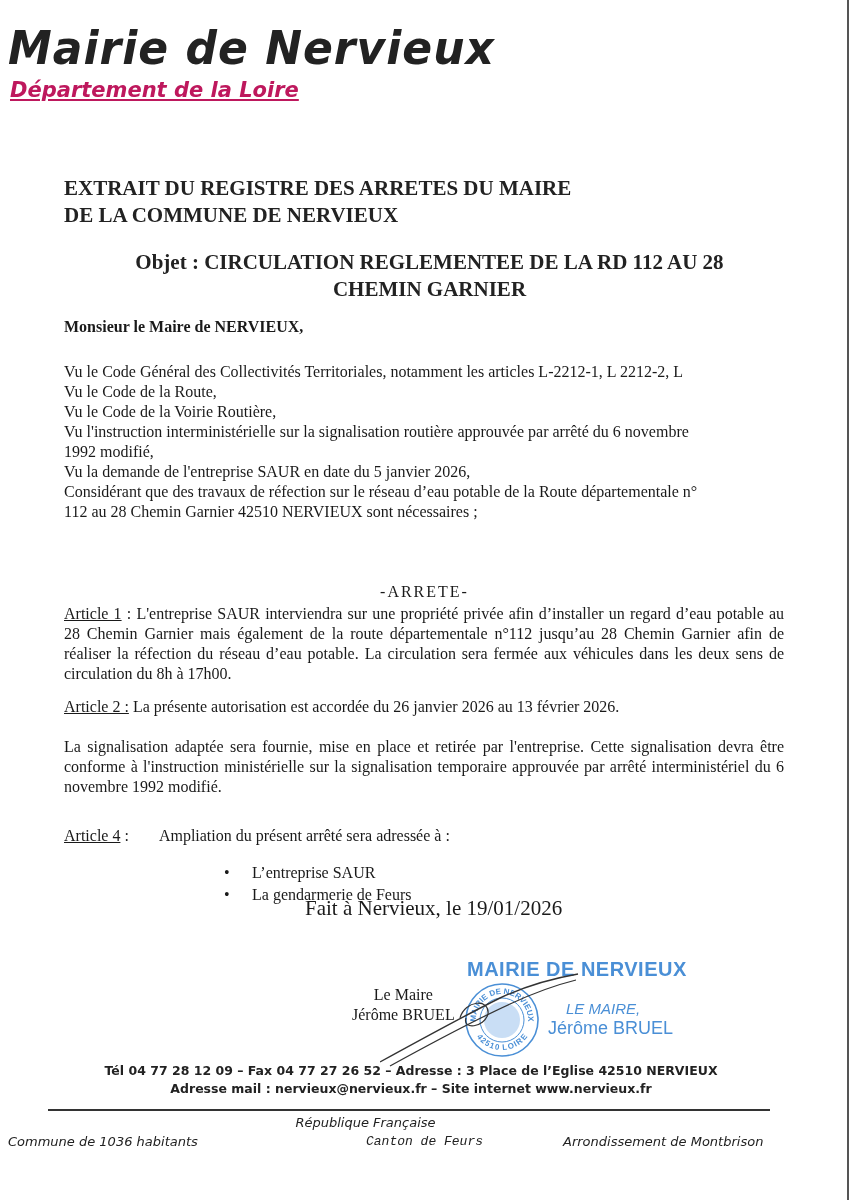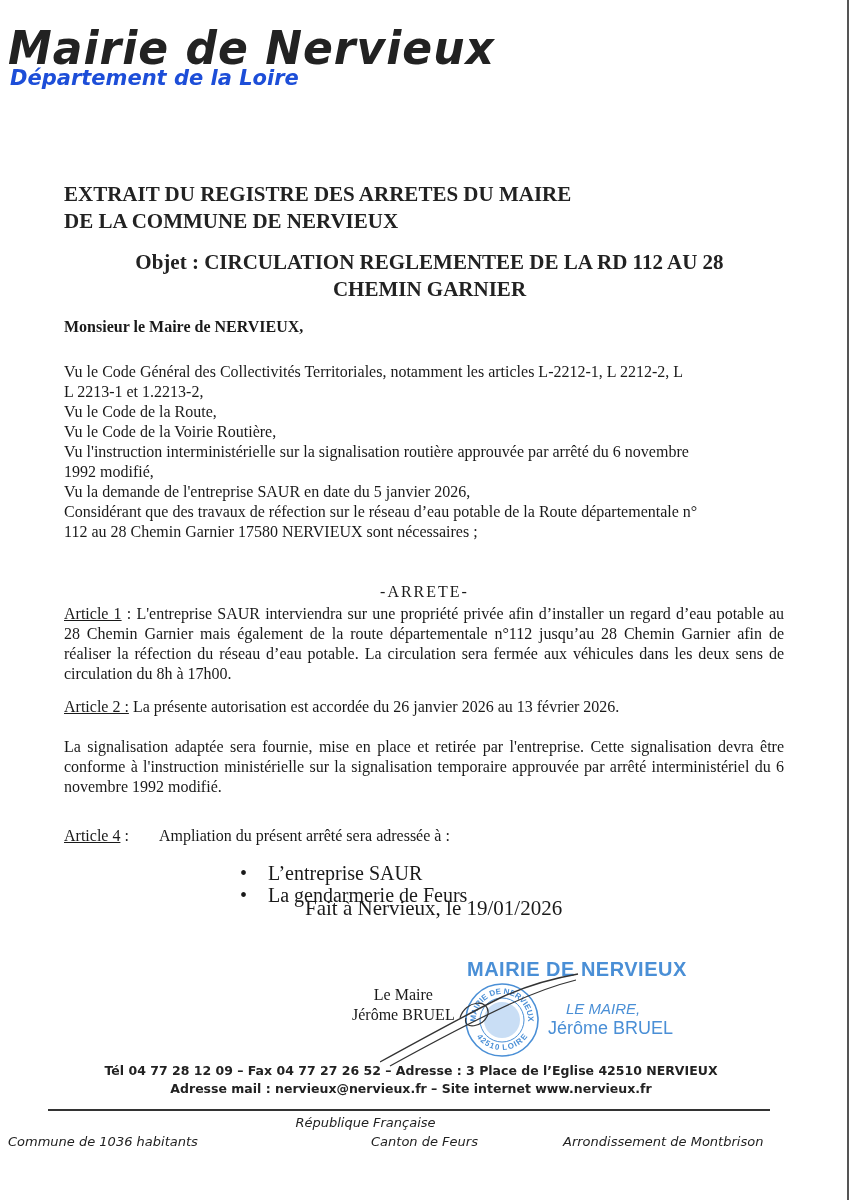--- a/index.html
+++ b/index.html
@@ -4,49 +4,49 @@
 <style>
   html, body { margin: 0; padding: 0; background: #ffffff; }
   body { width: 849px; height: 1200px; position: relative; overflow: hidden; color: #1a1a1a; }
   .abs { position: absolute; }
   .logo-title {
     left: 8px; top: 22px;
     font-family: "DejaVu Sans", sans-serif; font-weight: 900; font-style: italic;
     font-size: 44px; letter-spacing: 1px; color: #222; transform: scaleY(1.05);
   }
   .logo-sub {
-    left: 10px; top: 66px;
+    left: 10px; top: 78px;
     font-family: "DejaVu Sans", sans-serif; font-style: italic; font-weight: bold;
-    font-size: 21px; color: #1d4ed8;
+    font-size: 21px; color: #be185d; text-decoration: underline;
   }
   .serif { font-family: "Liberation Serif", serif; }
-  .h-extract { left: 64px; top: 181px; font-size: 21px; font-weight: bold; line-height: 27px; color: #222; }
+  .h-extract { left: 64px; top: 175px; font-size: 21px; font-weight: bold; line-height: 27px; color: #222; }
   .h-objet { left: 0; width: 849px; top: 249px; text-align: center; font-size: 21px; font-weight: bold; line-height: 27px; color: #222; padding-left: 10px; box-sizing: border-box; }
   .salutation { left: 64px; top: 318px; font-size: 16px; font-weight: bold; }
   .body-text { left: 64px; width: 720px; font-size: 16px; line-height: 20px; }
   .justify { text-align: justify; }
   .arrete { left: 0; width: 849px; text-align: center; top: 583px; font-size: 16px; letter-spacing: 2px; }
   .u { text-decoration: underline; }
-  .bullets { left: 240px; top: 862px; font-size: 20px; line-height: 22px; margin: 0; padding: 0; list-style: none; }
+  .bullets { left: 224px; top: 862px; font-size: 16px; line-height: 22px; margin: 0; padding: 0; list-style: none; }
   .bullets li::before { content: "\2022"; display: inline-block; width: 28px; }
   .fait { left: 305px; top: 896px; font-size: 21px; }
   .signer { left: 352px; top: 985px; font-size: 16px; line-height: 20px; text-align: center; }
   .stamp-text { font-family: "Liberation Sans", sans-serif; color: #4a8fd6; }
   .stamp-title { left: 467px; top: 958px; font-size: 20px; font-weight: bold; letter-spacing: 0.5px; }
   .stamp-role { left: 566px; top: 1000px; font-size: 15px; font-style: italic; }
   .stamp-name { left: 548px; top: 1018px; font-size: 18px; }
   .stamp-seal { left: 464px; top: 982px; width: 76px; height: 76px; }
   .signature { left: 380px; top: 970px; width: 200px; height: 100px; }
   .contact { left: 0; width: 822px; text-align: center; font-family: "DejaVu Sans", sans-serif; font-weight: bold; font-size: 12.5px; color: #222; }
   .contact1 { top: 1063px; }
   .contact2 { top: 1081px; }
   .rule { left: 48px; top: 1109px; width: 722px; height: 0; border-top: 2px solid #333; }
   .footer { font-family: "DejaVu Sans", sans-serif; font-style: italic; font-size: 13px; color: #222; }
   .f-rep { left: 0; width: 731px; text-align: center; top: 1115px; }
-  .f-canton { left: 0; width: 849px; text-align: center; top: 1134px; }
+  .f-canton { left: 0; width: 849px; text-align: center; top: 1134px; font-family: Liberation Mono, monospace; }
   .f-commune { left: 8px; top: 1134px; text-align: right; }
   .f-arr { left: 563px; top: 1134px; }
   .edge { right: 0; top: 0; width: 2px; height: 1200px; background: #555; }
 </style>
 </head>
 <body>
 
 <div class="abs edge"></div>
 
 <div class="abs logo-title">Mairie de Nervieux</div>
@@ -59,28 +59,27 @@
 
 <div class="abs serif h-objet">
   <div>Objet : CIRCULATION REGLEMENTEE DE LA RD 112 AU 28</div>
   <div>CHEMIN GARNIER</div>
 </div>
 
 <div class="abs serif salutation">Monsieur le Maire de NERVIEUX,</div>
 
 <div class="abs serif body-text" style="top:362px;">
   <div>Vu le Code Général des Collectivités Territoriales, notamment les articles L-2212-1, L 2212-2, L</div>
-  <div>L 2213-1 et 1.2213-2,</div>
   <div>Vu le Code de la Route,</div>
   <div>Vu le Code de la Voirie Routière,</div>
   <div>Vu l'instruction interministérielle sur la signalisation routière approuvée par arrêté du 6 novembre</div>
   <div>1992 modifié,</div>
   <div>Vu la demande de l'entreprise SAUR en date du 5 janvier 2026,</div>
   <div>Considérant que des travaux de réfection sur le réseau d’eau potable de la Route départementale n°</div>
-  <div>112 au 28 Chemin Garnier 17580 NERVIEUX sont nécessaires ;</div>
+  <div>112 au 28 Chemin Garnier 42510 NERVIEUX sont nécessaires ;</div>
 </div>
 
 <div class="abs serif arrete">-ARRETE-</div>
 
 <div class="abs serif body-text justify" style="top:604px;">
   <span class="u">Article 1</span><span> : </span><span>L'entreprise SAUR interviendra sur une propriété privée afin d’installer un regard d’eau potable au 28 Chemin Garnier mais également de la route départementale n°112 jusqu’au 28 Chemin Garnier afin de réaliser la réfection du réseau d’eau potable. La circulation sera fermée aux véhicules dans les deux sens de circulation du 8h à 17h00.</span>
 </div>
 
 <div class="abs serif body-text" style="top:697px;">
   <span class="u">Article 2 :</span><span> La présente autorisation est accordée du 26 janvier 2026 au 13 février 2026.</span>

